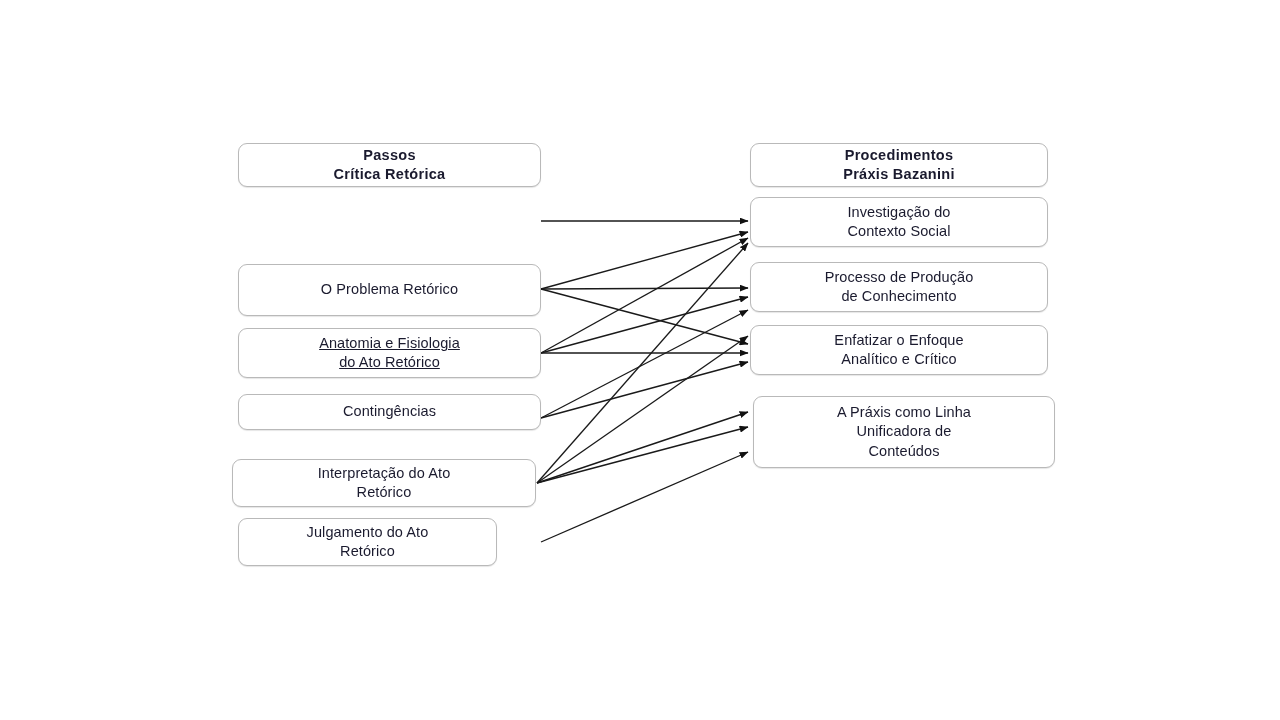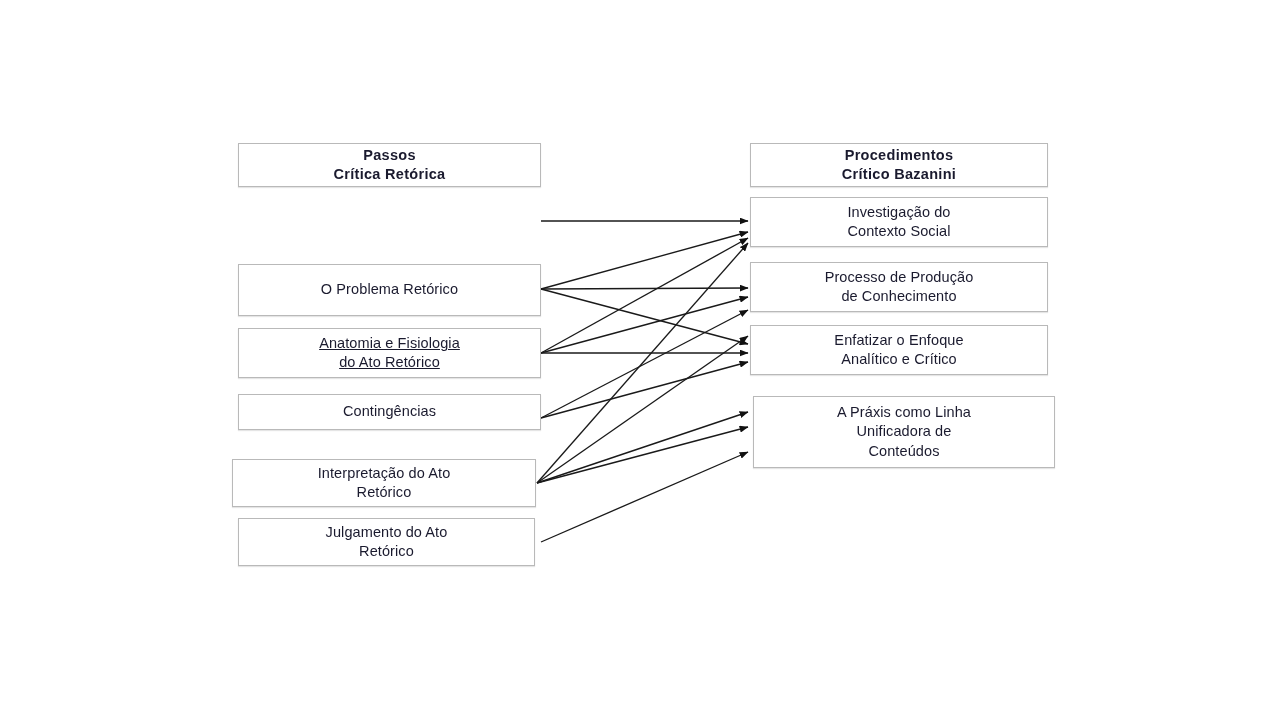--- a/index.html
+++ b/index.html
@@ -21,21 +21,21 @@
     top: 0;
     width: 1280px;
     height: 720px;
     pointer-events: none;
   }
   .node {
     position: absolute;
     box-sizing: border-box;
     background: #ffffff;
     border: 1px solid #b9b9b9;
-    border-radius: 0;
+    border-radius: 9px;
     display: flex;
     align-items: center;
     justify-content: center;
     text-align: center;
     color: #1a1a2e;
     font-size: 14.5px;
     line-height: 1.32;
     letter-spacing: 0.1px;
     box-shadow: 0 1px 1px rgba(0,0,0,0.10);
     z-index: 2;
@@ -96,28 +96,28 @@
 
   <div class="node" id="L4" style="left: 238px; top: 394px; width: 303px; height: 36px;">
     <span class="label">Contingências</span>
   </div>
 
   <div class="node" id="L5" style="left: 232px; top: 459px; width: 304px; height: 48px;">
     <span class="label">Interpretação do Ato
 Retórico</span>
   </div>
 
-  <div class="node" id="L6" style="left: 238px; top: 518px; width: 297px; height: 48px;">
+  <div class="node" id="L6" style="left: 238px; top: 518px; width: 259px; height: 48px;">
     <span class="label">Julgamento do Ato
 Retórico</span>
   </div>
 
   <div class="node header" id="right-header" style="left: 750px; top: 143px; width: 298px; height: 44px;">
     <span class="label">Procedimentos
-Crítico Bazanini</span>
+Práxis Bazanini</span>
   </div>
 
   <div class="node" id="R2" style="left: 750px; top: 262px; width: 298px; height: 50px;">
     <span class="label">Processo de Produção
 de Conhecimento</span>
   </div>
 
   <div class="node" id="R1" style="left: 750px; top: 197px; width: 298px; height: 50px;">
     <span class="label">Investigação do
 Contexto Social</span>

